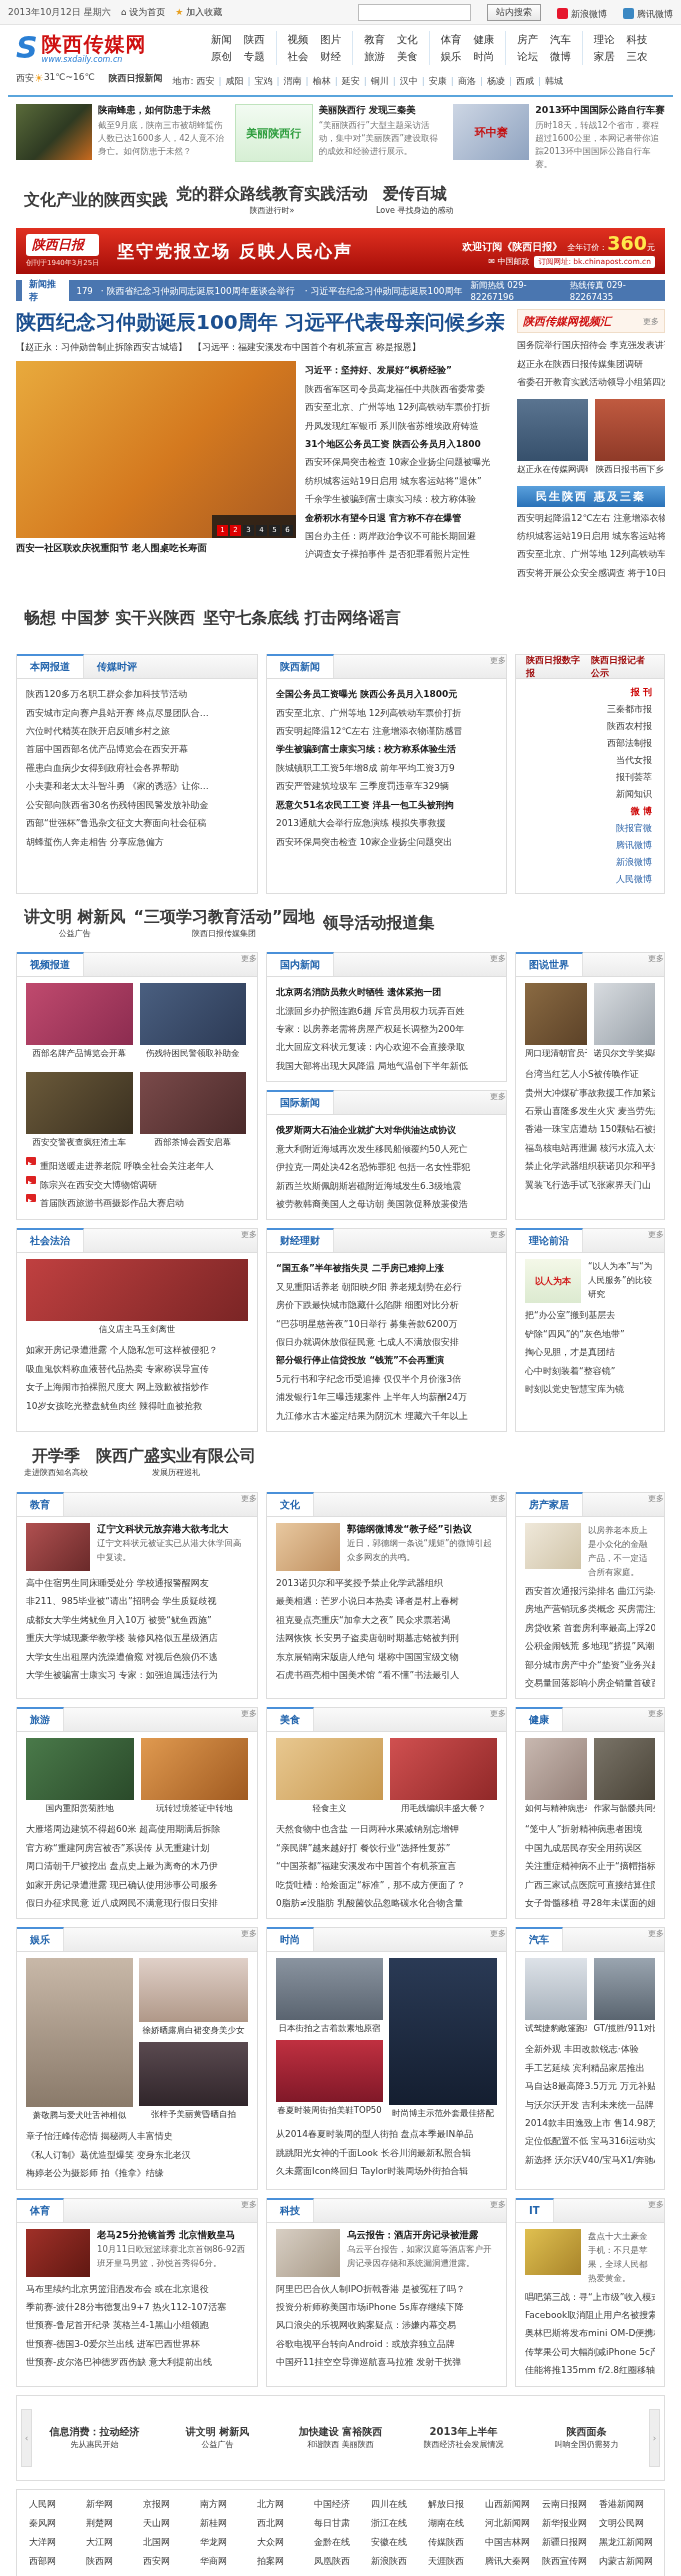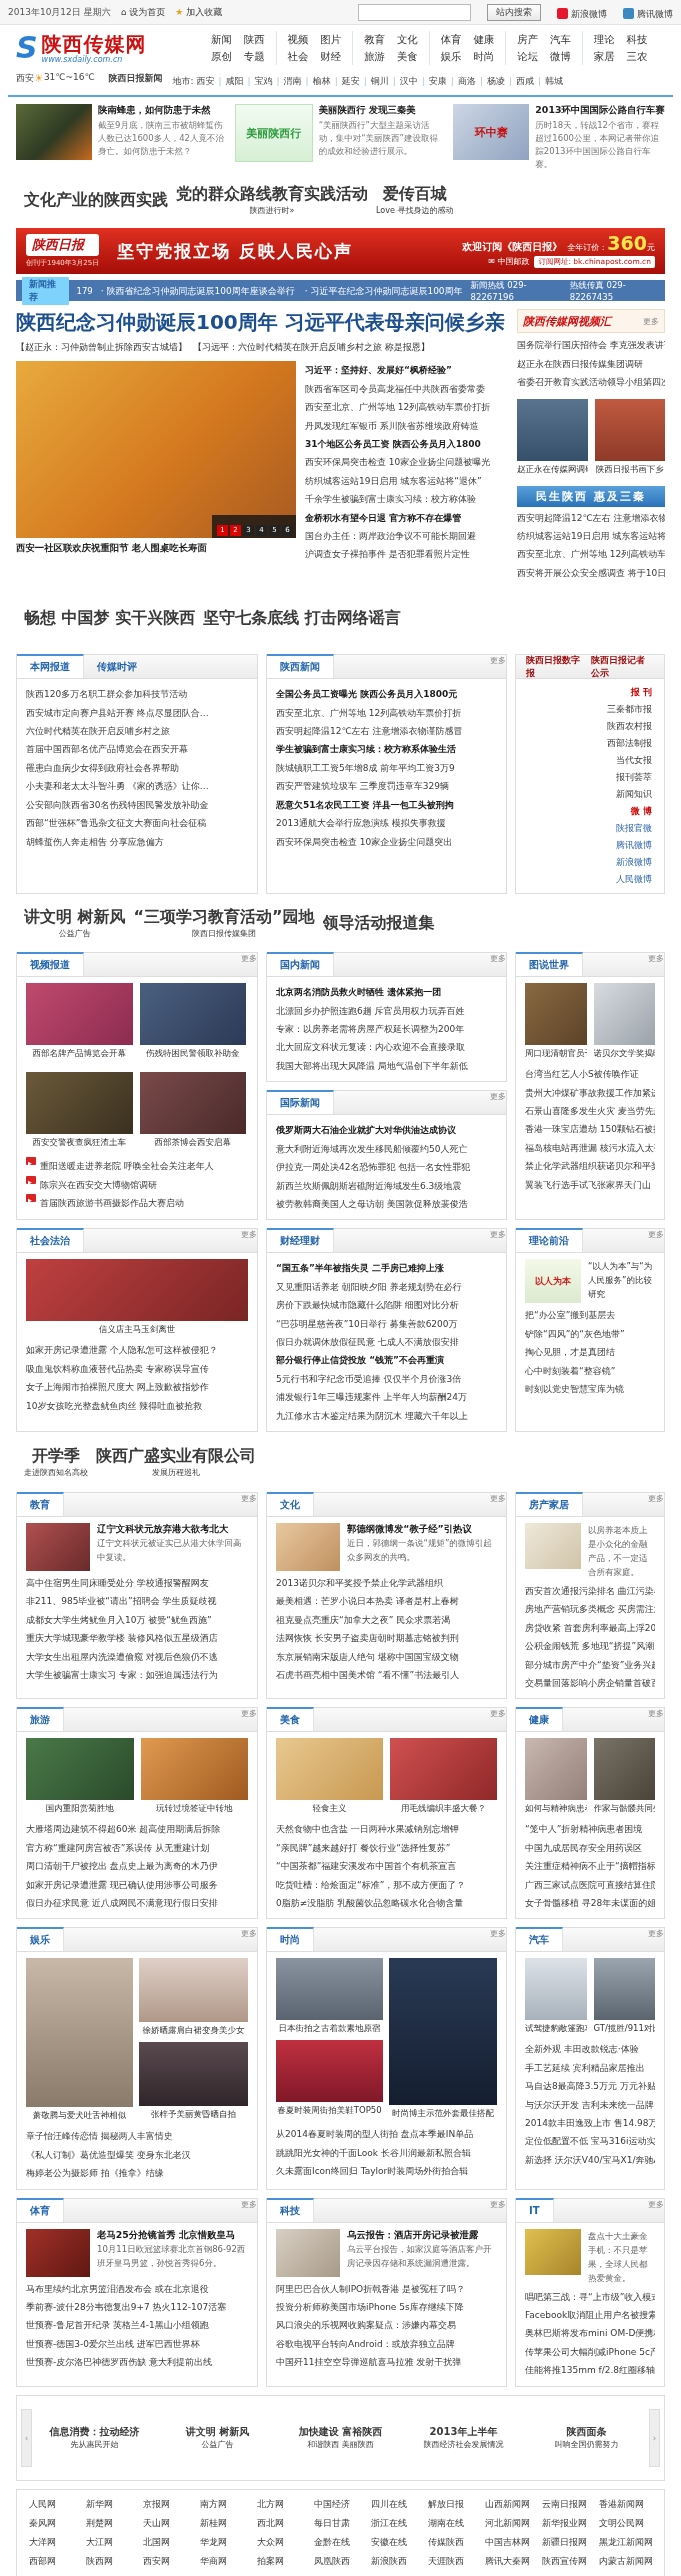--- a/index.html
+++ b/index.html
@@ -44,21 +44,21 @@
 .paper{margin:6px 8px;height:46px;background:linear-gradient(#e03020,#a50d08);display:flex;align-items:center;gap:10px;padding:0 10px;color:#fff}
 .mast{background:#fff;border-radius:3px;padding:2px 6px;color:#c50f0f;font-weight:bold;font-size:13px;font-style:italic}
 .founded{font-size:7px;color:#ffd9d0;margin-top:2px;text-align:center}
 .slogan{font-size:17px;font-weight:bold;letter-spacing:2px;margin:0 8px;white-space:nowrap}
 .sub1{font-size:10px;font-weight:bold}
 .sub2{font-size:8px}
 .price{color:#ffe84a;font-size:19px;font-weight:bold;line-height:18px}
 .posturl{background:#fff;color:#c50f0f;font-size:7.5px;padding:1px 4px;border-radius:2px;margin-top:2px}
 
 .ticker{margin:0 8px;height:21px;background:#4a76b0;display:flex;align-items:center;gap:8px;padding:0 6px;color:#fff;font-size:8.5px}
-.tkl{background:#7dd3fc;color:#2a62a8;font-weight:bold;padding:1px 7px;font-size:9px;border-radius:1px}
+.tkl{background:#ffffff;color:#2a62a8;font-weight:bold;padding:1px 7px;font-size:9px;border-radius:1px}
 .ticker .inl{color:#fff}
 .ticker .inl::before{content:"· ";}
 .tkr{margin-left:auto;display:flex;gap:10px}
 
 .lead{display:flex;gap:10px;margin:8px}
 .lead-main{width:491px}
 .headline{font-size:20px;font-weight:bold;color:#1c4f8f;white-space:nowrap;letter-spacing:0}
 .sublinks{font-size:9px;color:#333;margin:5px 0 7px;white-space:nowrap}
 .sublinks a{margin-right:6px;color:#333}
 .lead-body{display:flex;gap:9px}
@@ -290,21 +290,21 @@
   <span class="tkr">
     <span>新闻热线 029-82267196</span>
     <span>热线传真 029-82267435</span>
   </span>
 </div>
 
 <div class="lead">
   <div class="lead-main">
     <a href="#" class="headline" style="display:block">陕西纪念习仲勋诞辰100周年 习远平代表母亲问候乡亲</a>
     <div class="sublinks">
-      <a href="#">【赵正永：习仲勋曾制止拆除西安古城墙】</a><a href="#">【习远平：六位时代精英在陕开启反哺乡村之旅 称是报恩】</a>
+      <a href="#">【赵正永：习仲勋曾制止拆除西安古城墙】</a><a href="#">【习远平：福建安溪发布中国首个有机茶宣言 称是报恩】</a>
     </div>
     <div class="lead-body">
       <div class="lead-photo">
         <div class="bigph" style=";background:linear-gradient(135deg,#e8aa3d,#d4791f 55%,#a85a22)">
           <span class="pages"><span class="num red">1</span><span class="num red">2</span><span class="num">3</span><span class="num">4</span><span class="num">5</span><span class="num">6</span></span>
         </div>
         <div class="bigcap">西安一社区联欢庆祝重阳节 老人围桌吃长寿面</div>
       </div>
       <div class="lead-list">
             <a href="#" class="nitem bd">习近平：坚持好、发展好“枫桥经验”</a>

